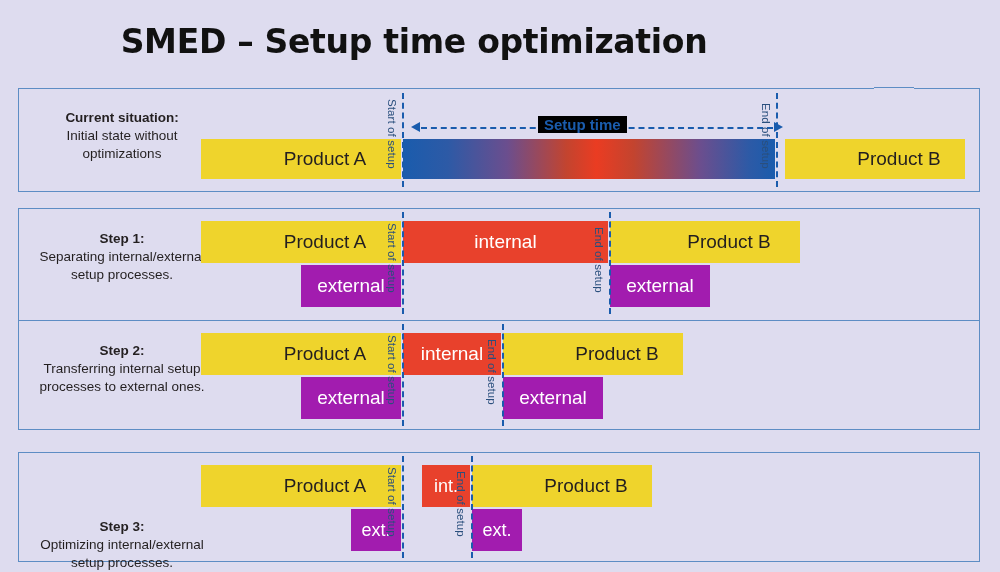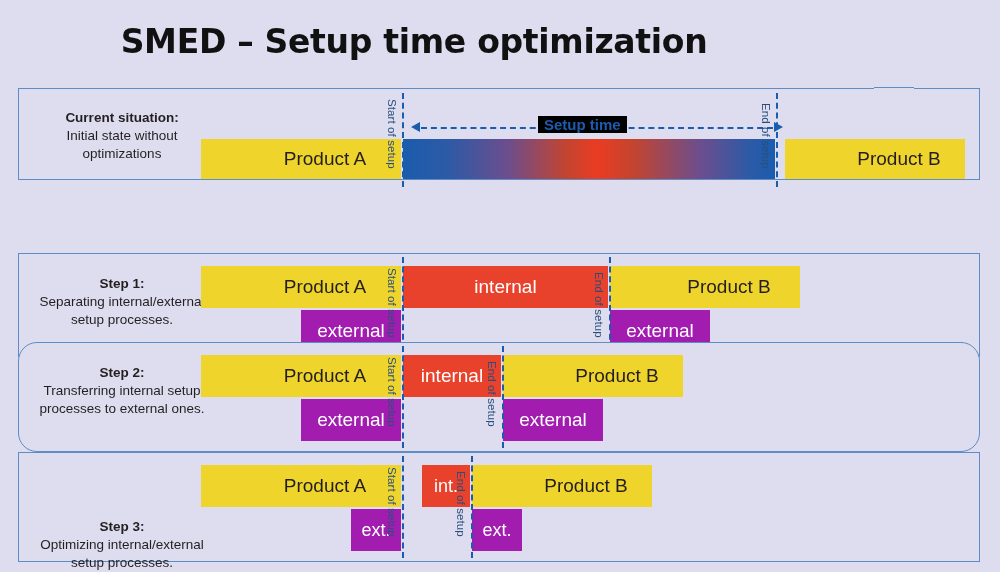--- a/index.html
+++ b/index.html
@@ -32,23 +32,23 @@
 
   
   .row {
     position: absolute;
     left: 18px;
     width: 962px;
     border: 1.6px solid #5d8dc4;
     background: #dedcef;
     box-sizing: border-box;
   }
-  #row-0 { top: 88px;  height: 92px; }
-  #row-1 { top: 208px; height: 104px; margin-top: 45px; }
-  #row-2 { top: 342px; height: 110px; border-radius: 19px; }
+  #row-0 { top: 88px;  height: 104px; }
+  #row-1 { top: 208px; height: 130px; }
+  #row-2 { top: 320px; height: 110px; }
   #row-3 { top: 452px; height: 110px; }
 
   
   .top-nick {
     position: absolute;
     left: 855px;
     top: -2px;
     width: 40px;
     height: 3px;
     background: #dedcef;

